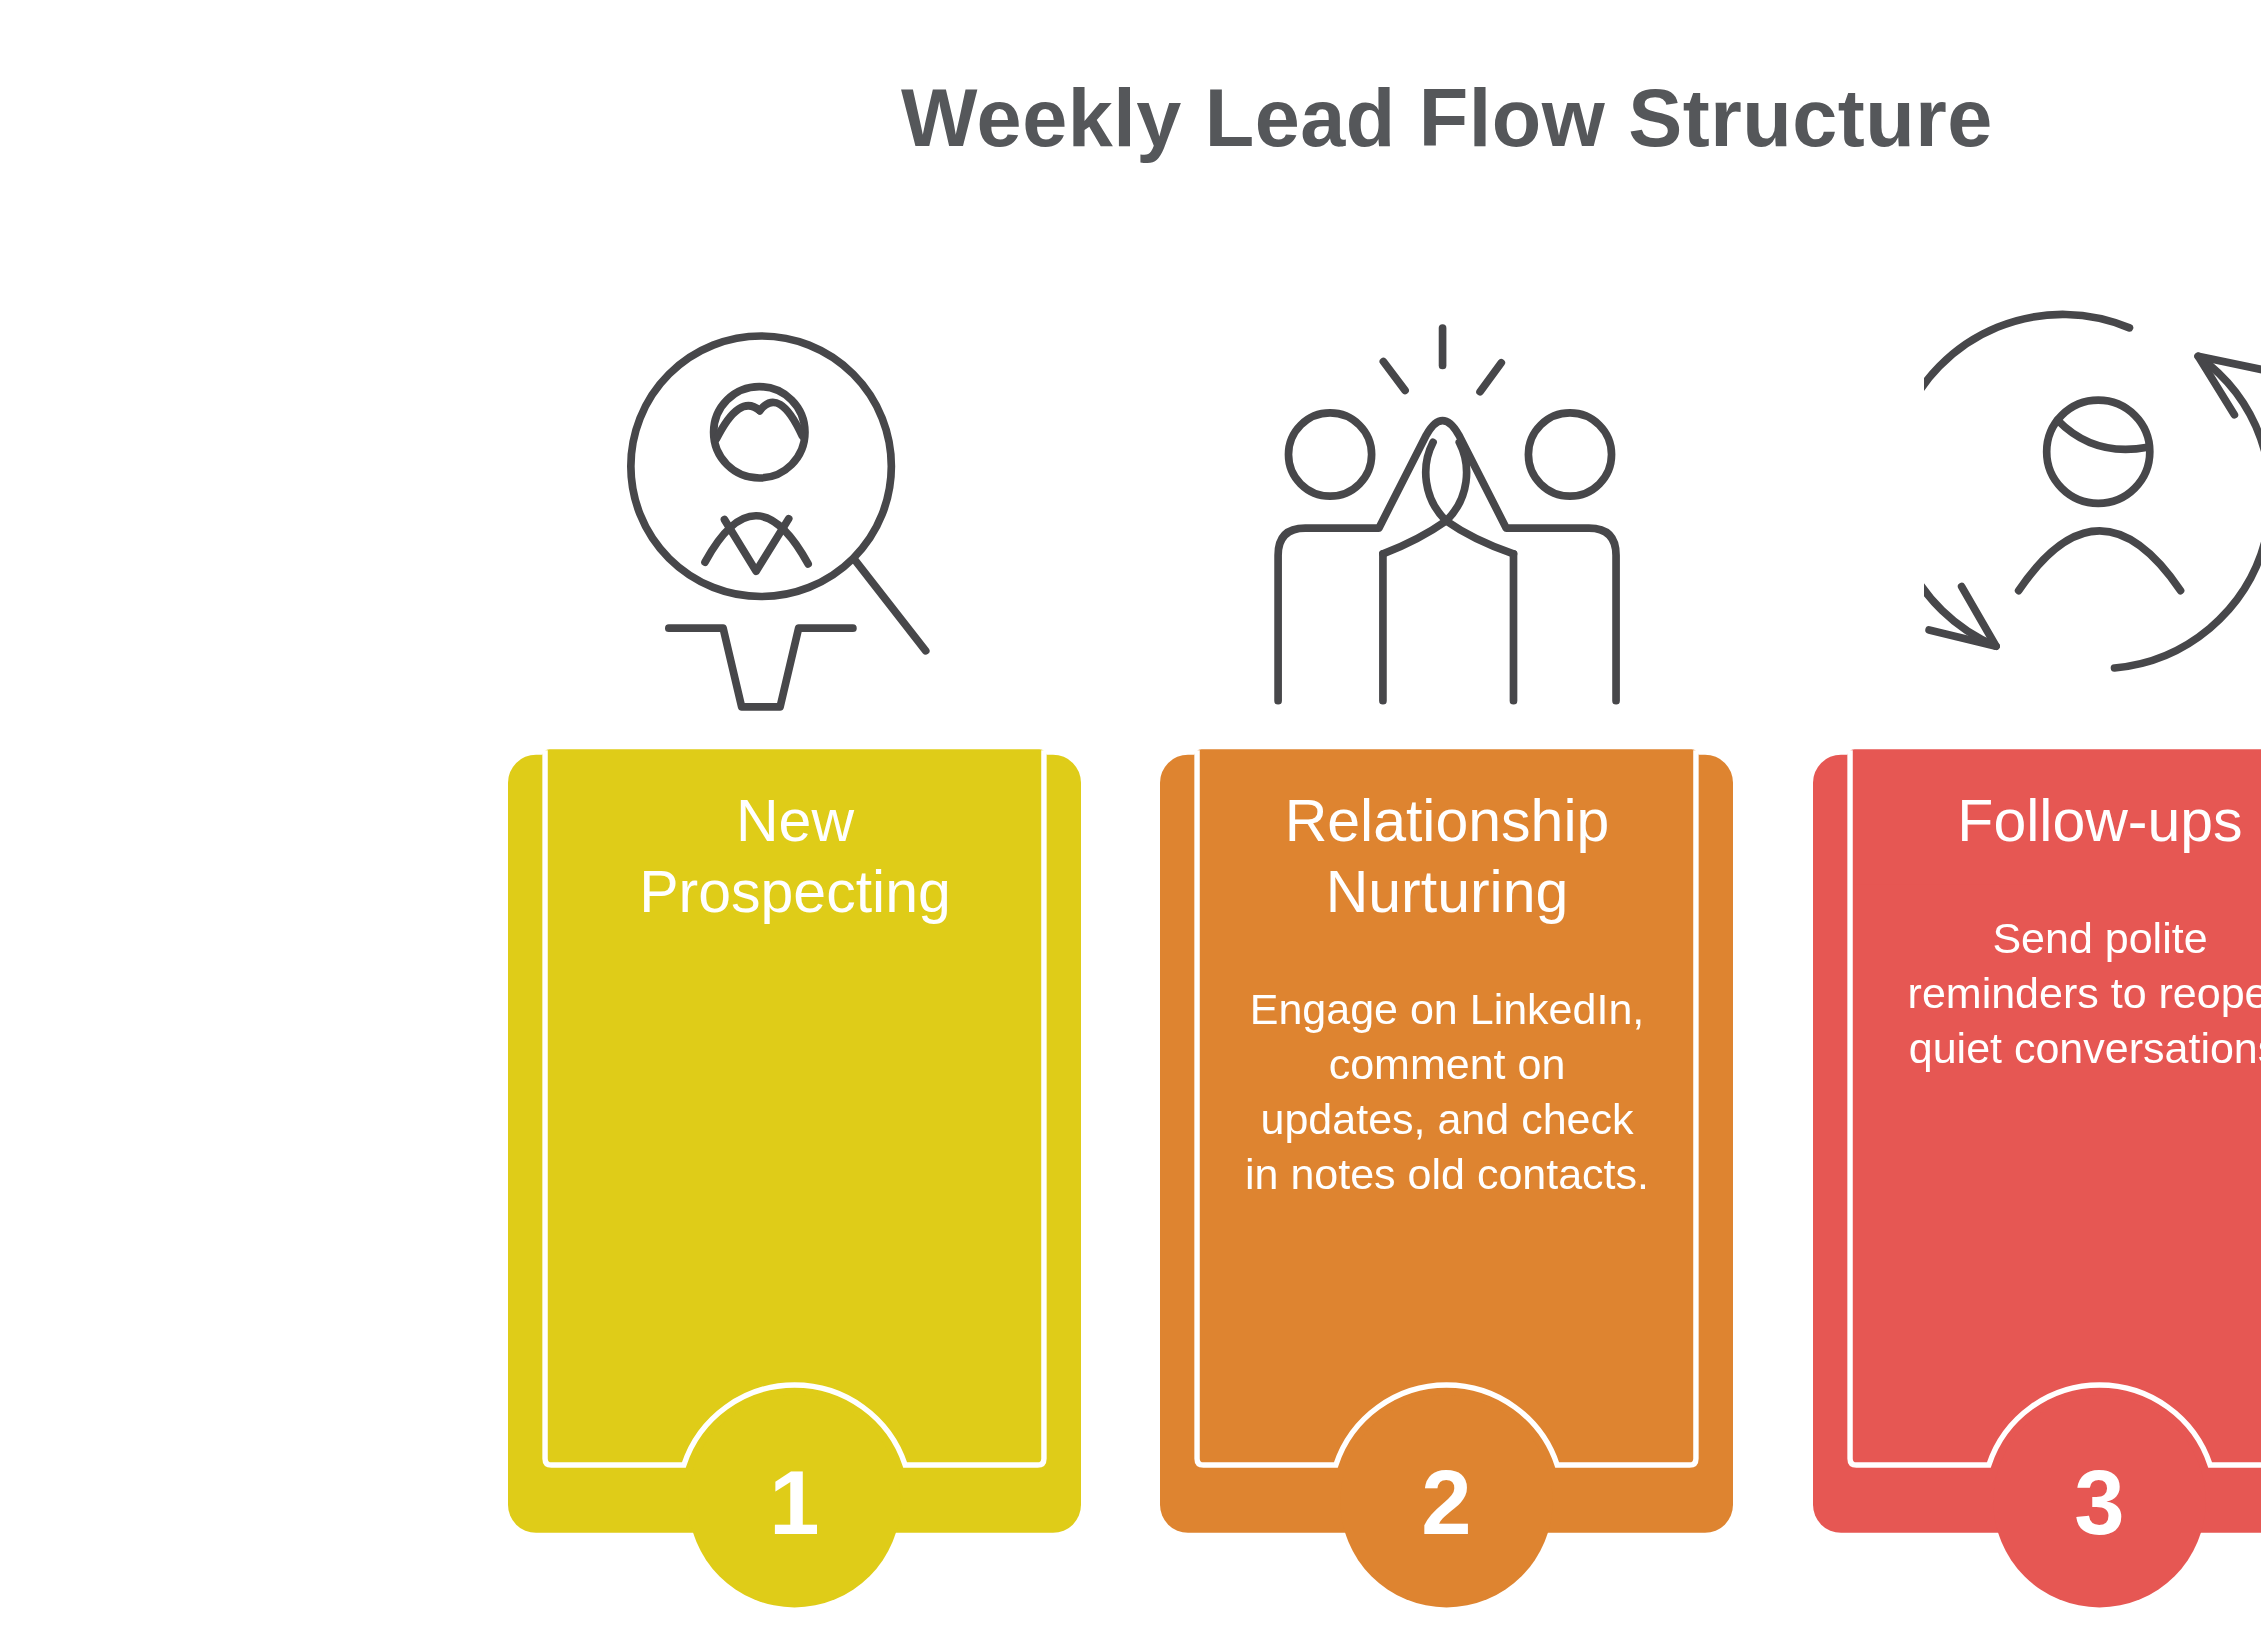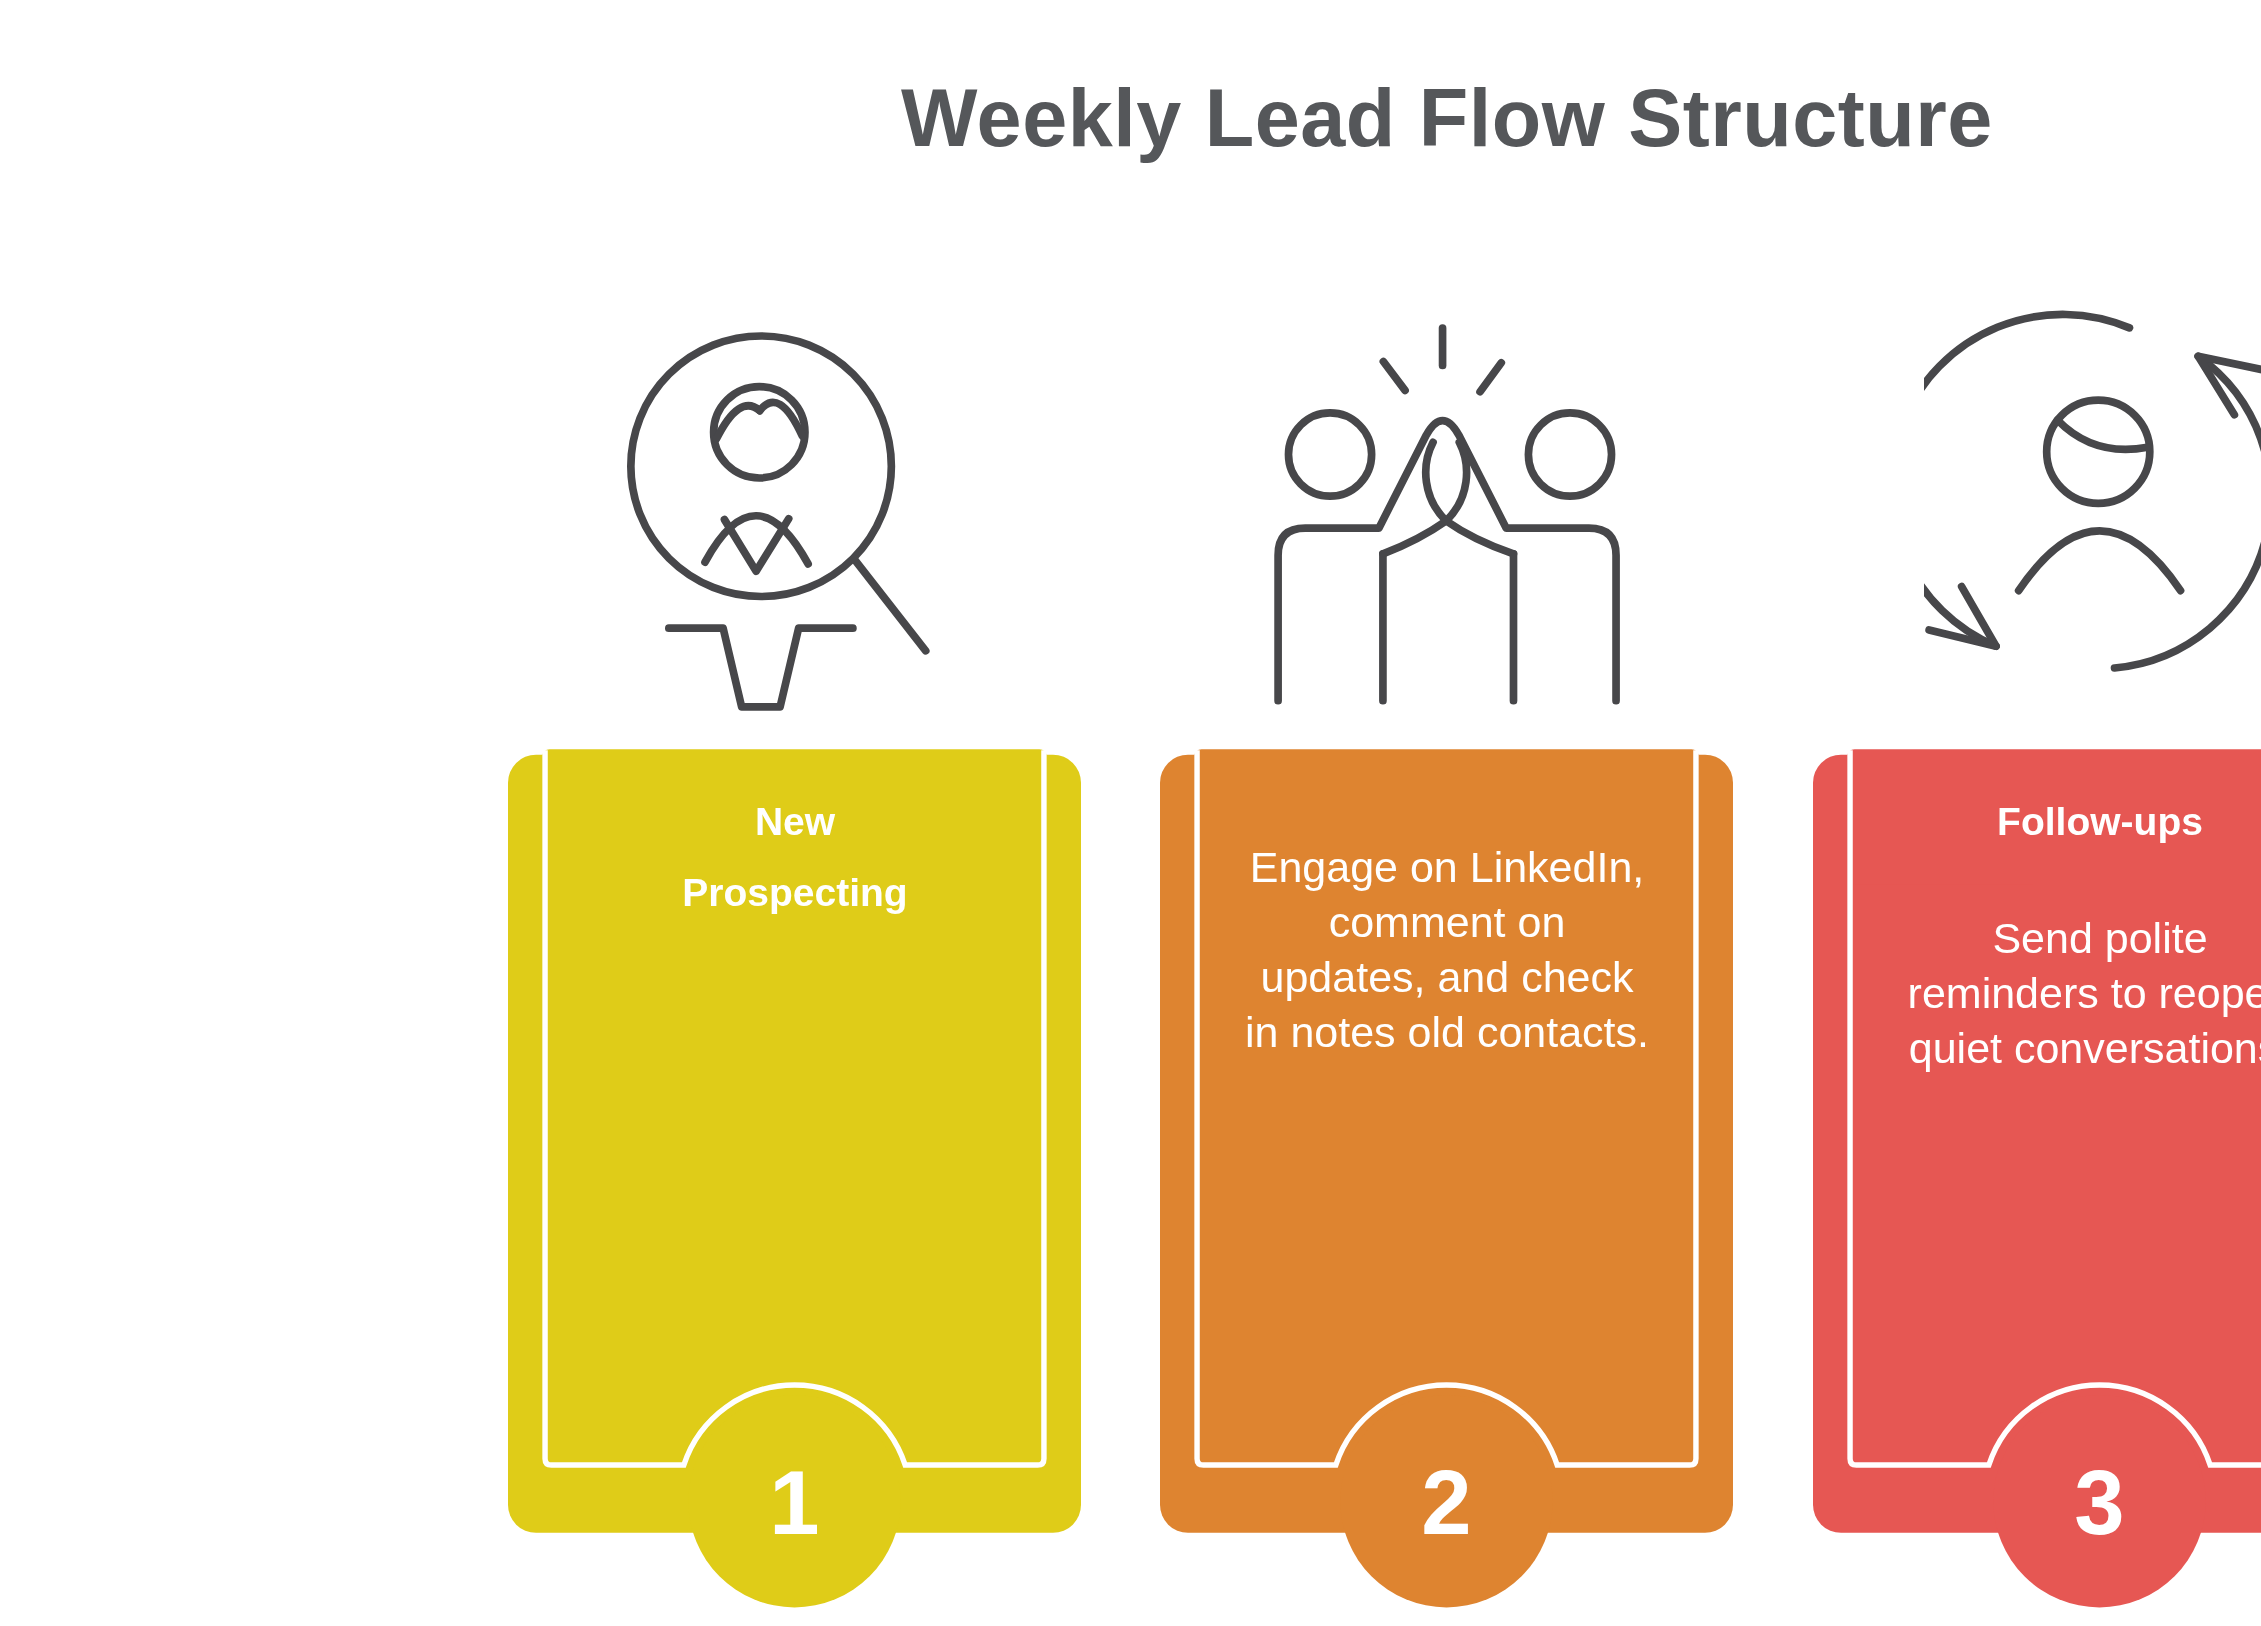--- a/index.html
+++ b/index.html
@@ -30,23 +30,23 @@
   .card-shape{position:absolute;left:0;top:0;}
   .card-text{
     position:absolute;
     top:37px;
     left:43px;
     width:488px;
     text-align:center;
     color:#ffffff;
   }
   .card-title{
-    font-size:39px;
+    font-size:59px;
     line-height:71px;
-    font-weight:bold;
+    font-weight:normal;
     white-space:pre-line;
   }
   .card-desc{
     margin-top:54px;
     font-size:43px;
     line-height:55px;
     white-space:pre-line;
   }
   .step-number-text{
     font-weight:bold;
@@ -117,20 +117,22 @@
 
 <div class="step-card" style="left:1160px">
   <svg class="card-shape" width="573" height="860" viewBox="0 0 1268 1902">
     <rect x="0" y="12" width="1268" height="1722" rx="62" fill="#de8430"></rect>
     <rect x="76" y="0" width="1116" height="300" rx="16" fill="#de8430"></rect>
     <circle cx="634" cy="1664" r="235" fill="#de8430"></circle>
     <path d="M82 2 L82 1570 Q82 1584 96 1584 L389 1584 A258 258 0 0 1 879 1584 L1172 1584 Q1186 1584 1186 1570 L1186 2" fill="none" stroke="#ffffff" stroke-width="12"></path>
     <text class="step-number-text" x="634" y="1736" text-anchor="middle" fill="#ffffff">2</text>
   </svg>
   <div class="card-text">
+    <div class="card-title">Relationship
+Nurturing</div>
     <div class="card-desc">Engage on LinkedIn,
 comment on
 updates, and check
 in notes old contacts.</div>
   </div>
 </div>
 
 <div class="step-card" style="left:1813px">
   <svg class="card-shape" width="573" height="860" viewBox="0 0 1268 1902">
     <rect x="0" y="12" width="1268" height="1722" rx="62" fill="#e65753"></rect>

